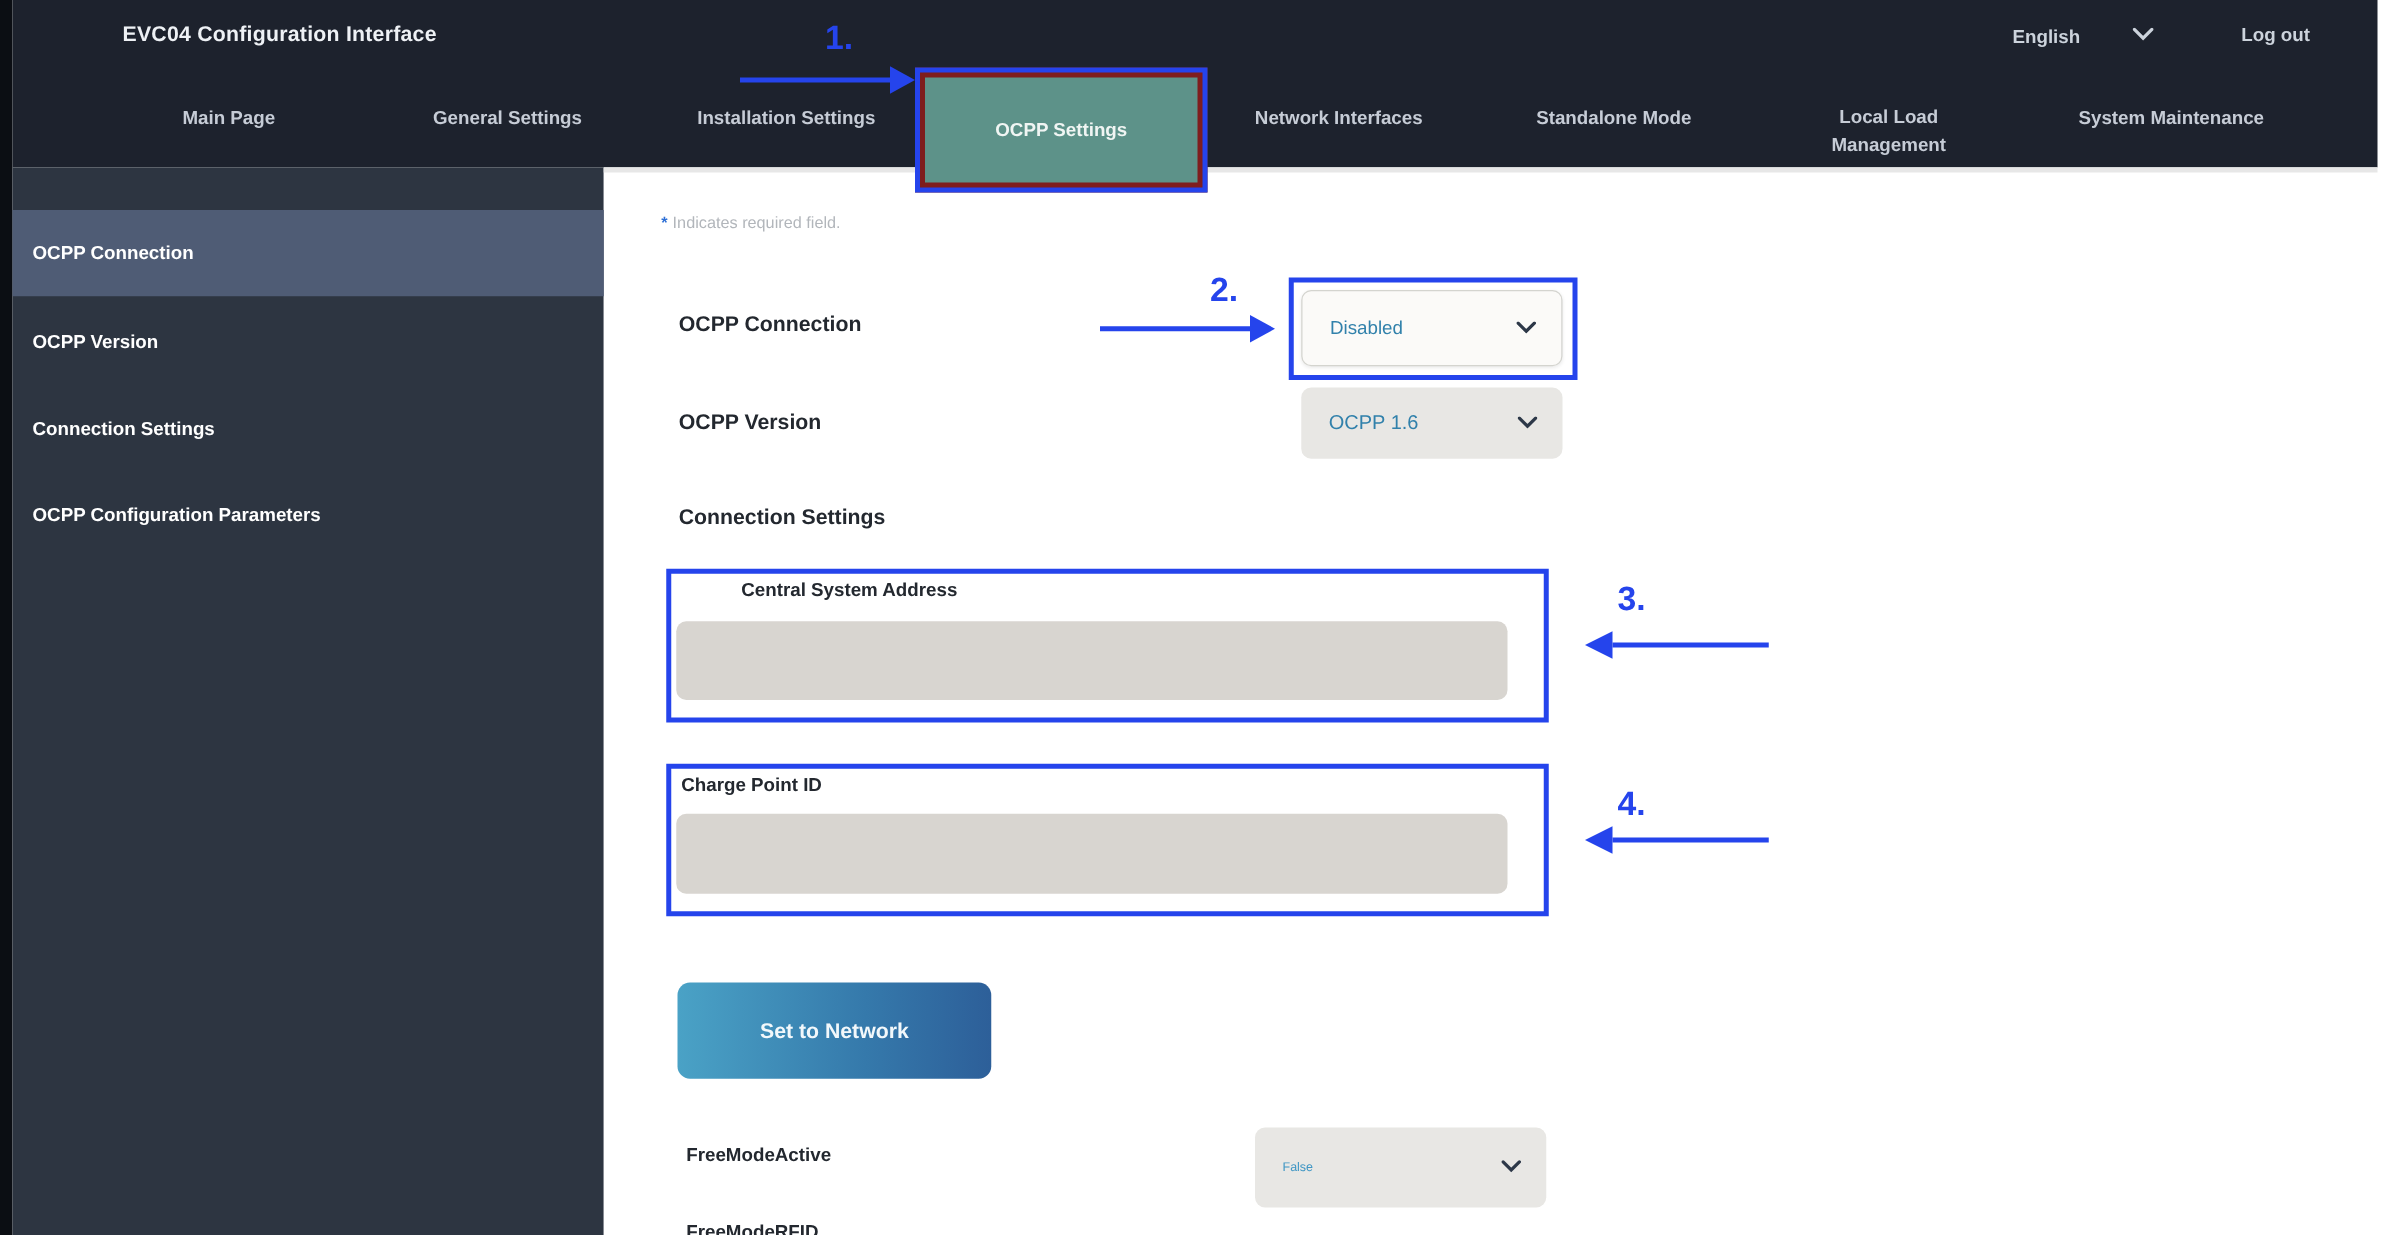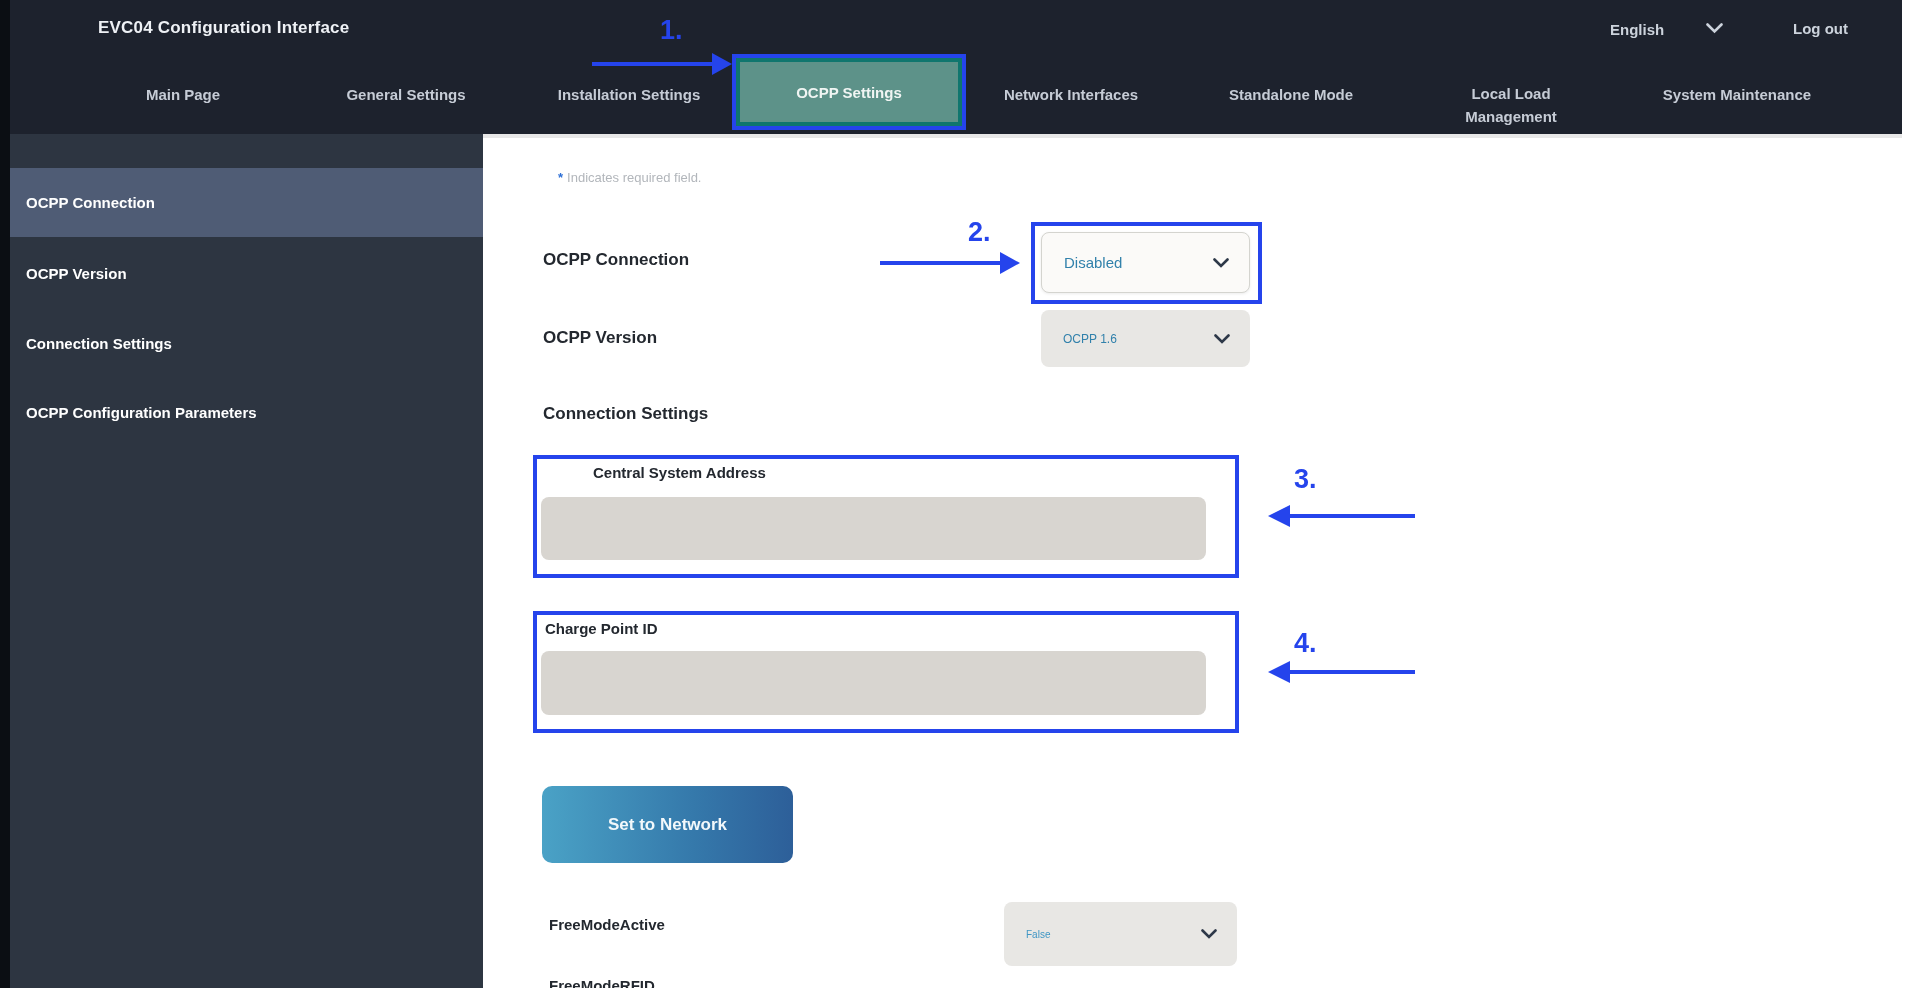--- a/index.html
+++ b/index.html
@@ -15,32 +15,32 @@
   #content-seam{left:483px;top:134px;width:1419px;height:4px;background:#e7e7e7;}
 
   
   #app-title{left:98px;top:18px;font-size:17px;font-weight:700;color:#eef1f5;letter-spacing:.2px;}
   .lang{left:1610px;top:20px;display:flex;align-items:center;gap:42px;}
   .lang-label{font-size:15px;font-weight:600;color:#ccd3dc;}
   #logout{left:1793px;top:20px;font-size:15px;font-weight:600;color:#ccd3dc;cursor:pointer;}
   .tab{top:86px;transform:translateX(-50%);font-size:15px;font-weight:600;color:#c6ccd6;
        white-space:nowrap;cursor:pointer;}
   .tab.two-line{top:82px;white-space:normal;width:124px;text-align:center;line-height:1.55;}
-  #active-tab{left:732px;top:54px;width:234px;height:76px;border:4px solid #2544ec;
-              box-sizing:border-box;padding:4px;background:#0f766e;}
+  #active-tab{left:732px;top:54px;width:234px;height:100px;border:4px solid #2544ec;
+              box-sizing:border-box;padding:4px;background:#7f1d1d;}
   #active-tab .fill{width:100%;height:100%;background:#5d9289;display:flex;align-items:center;
                     justify-content:center;font-size:15px;font-weight:600;color:#f0f5f3;cursor:pointer;}
 
   
   .side-item{left:10px;width:473px;height:69px;display:flex;align-items:center;
              padding-left:16px;box-sizing:border-box;font-size:15px;font-weight:700;color:#ffffff;cursor:pointer;}
   .side-item.active{background:#4f5c75;}
 
   
-  .note{left:558px;top:170px;font-size:13px;color:#b2b6bb;}
+  .note{left:529px;top:170px;font-size:13px;color:#b2b6bb;}
   .note .star{color:#2d6fd6;font-weight:700;margin-right:4px;}
   .field-label{font-size:17px;font-weight:700;color:#23282f;}
   .inner-label{font-size:15px;font-weight:700;color:#23282f;}
   .heading{font-size:17px;font-weight:700;color:#23282f;}
 
   .dropdown{display:flex;align-items:center;justify-content:space-between;
             padding:0 20px 0 22px;box-sizing:border-box;border-radius:8px;cursor:pointer;}
   .dd-light{background:#fbfaf8;border:1px solid #d4d4cf;box-shadow:0 1px 3px rgba(0,0,0,.08);}
   .dd-gray{background:#e8e7e4;}
   .dd-value{font-size:15px;font-weight:400;color:#3181ab;}
@@ -123,21 +123,21 @@
     </span>
   </div>
 
   <div class="abs anno-box" style="left:1031px;top:222px;width:231px;height:82px;"></div>
   <div class="abs anno-num" style="left:968px;top:217px;">2.</div>
   <div class="abs arrow-line" style="left:880px;top:261px;width:120px;"></div>
   <div class="abs head-right" style="left:1000px;top:252px;"></div>
 
   <div class="abs field-label" style="left:543px;top:328px;">OCPP Version</div>
   <div class="abs dropdown dd-gray" style="left:1041px;top:310px;width:209px;height:57px;">
-    <span class="dd-value" style="font-size:12px;">OCPP 1.6</span>
+    <span class="dd-value" style="font-size:16px;">OCPP 1.6</span>
     <span>
       <svg width="16" height="10" viewBox="0 0 16 10">
           <polyline points="1.5,1.5 8,8 14.5,1.5" fill="none" stroke="#2d3848" stroke-width="2.6" stroke-linecap="round"></polyline>
         </svg>
     </span>
   </div>
 
   <div class="abs heading" style="left:543px;top:404px;">Connection Settings</div>
 
   <div class="abs anno-box" style="left:533px;top:455px;width:706px;height:123px;"></div>

